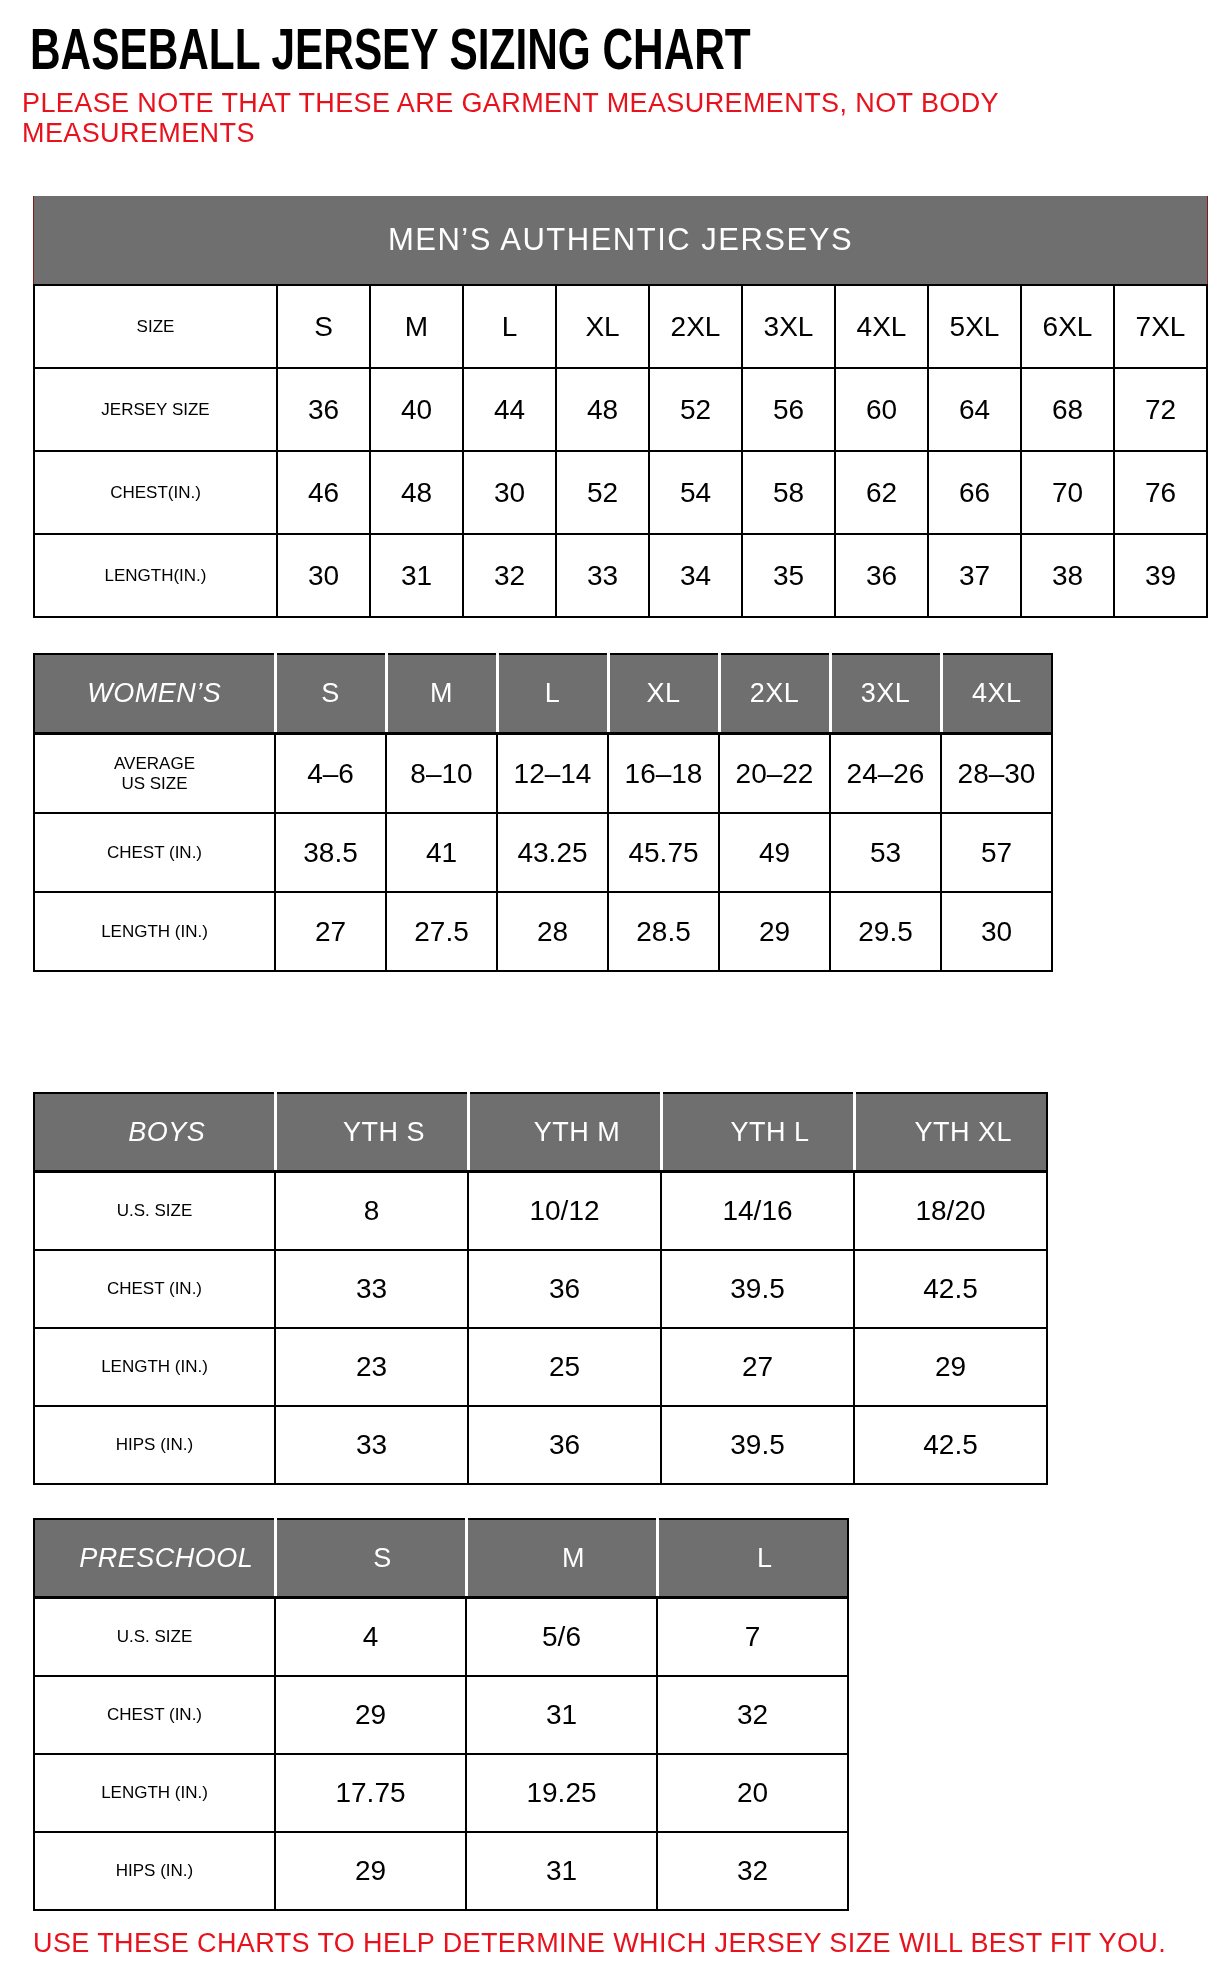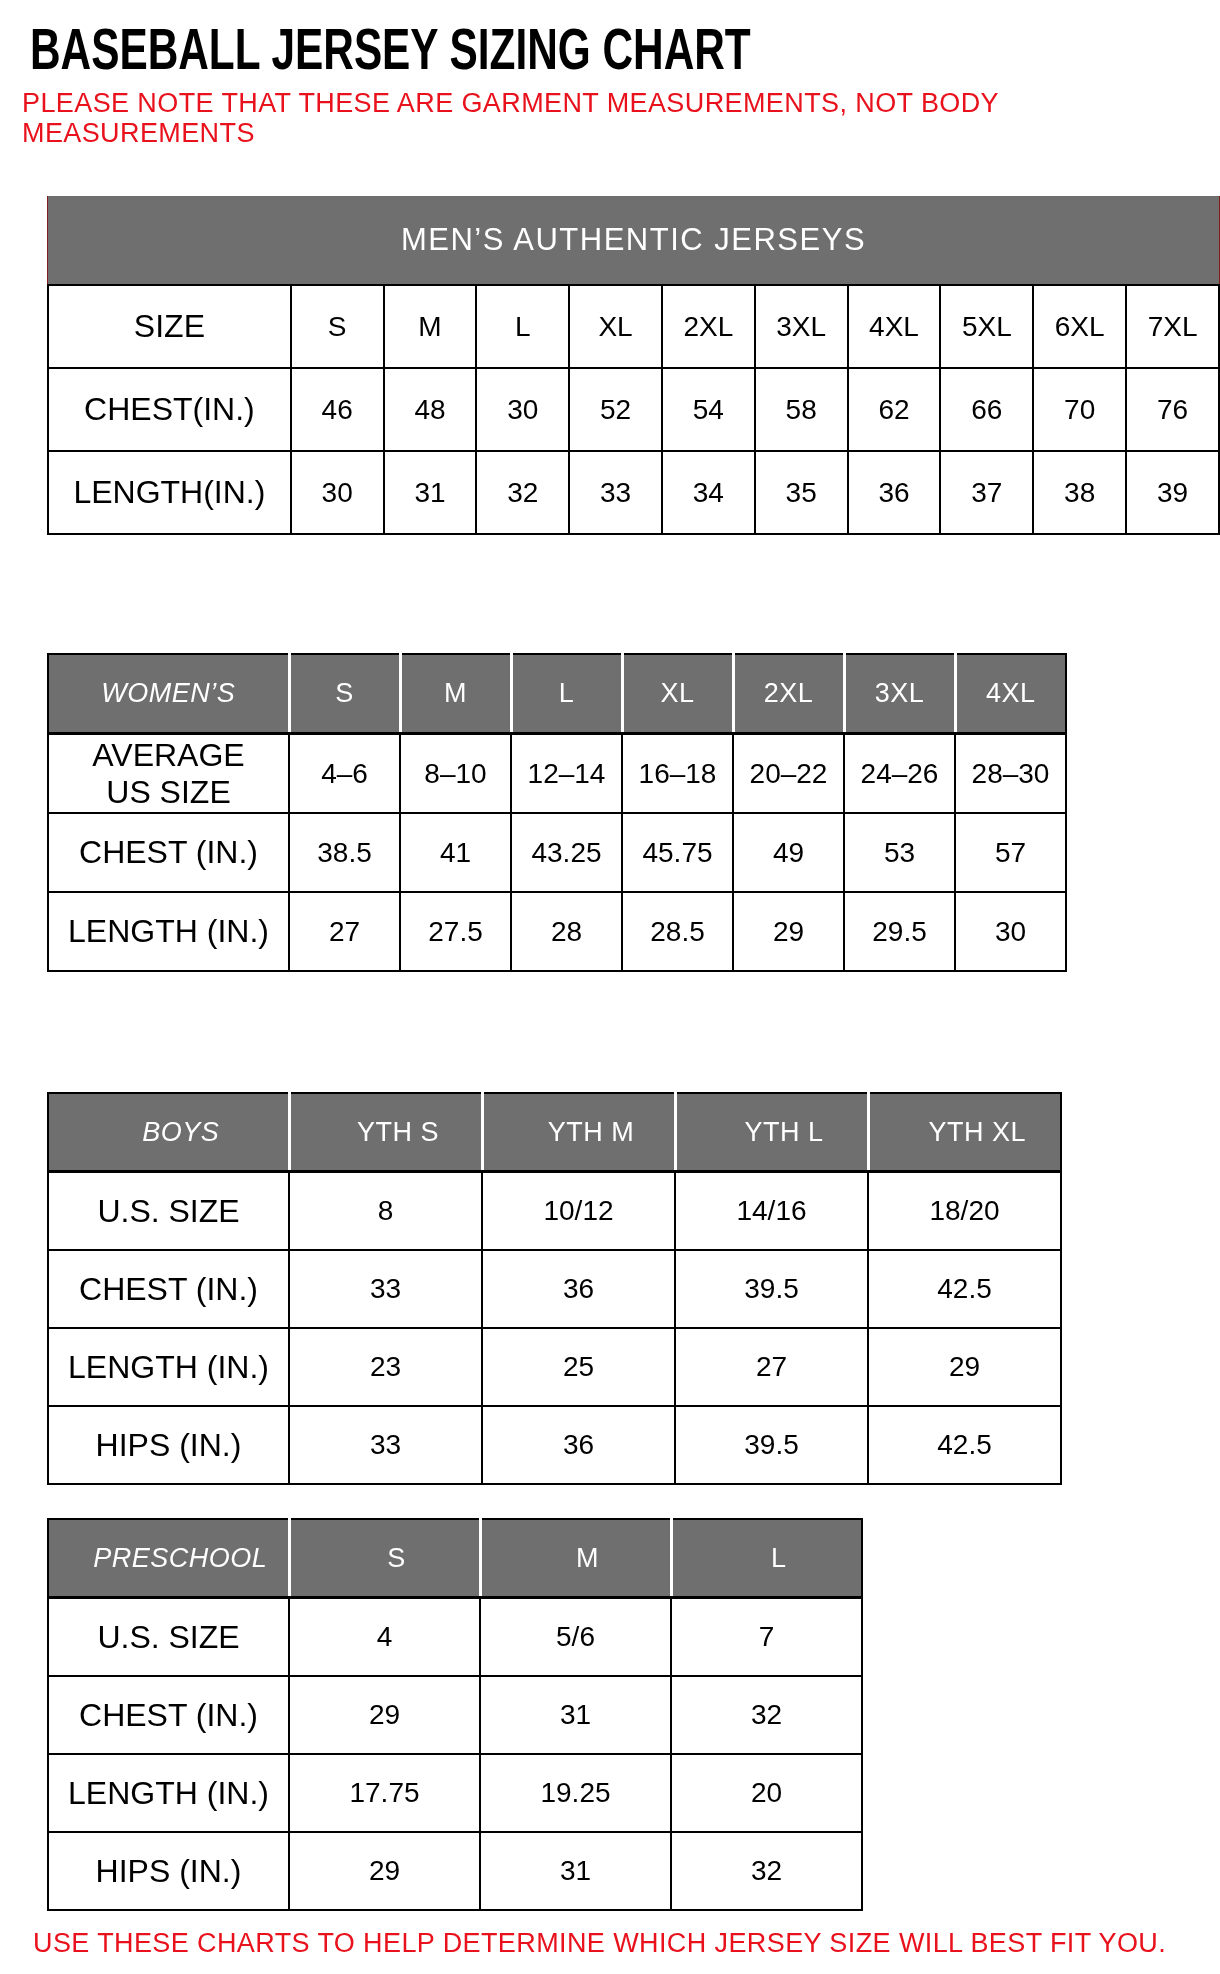--- a/index.html
+++ b/index.html
@@ -13,26 +13,26 @@
     transform:scaleX(0.73);transform-origin:0 0;letter-spacing:0px;
   }
   .rednote{
     position:absolute;left:22px;top:88px;
     font-size:27px;line-height:1.12;color:#e8111c;letter-spacing:.4px;white-space:nowrap;
   }
   #footer{
     position:absolute;left:33px;top:1928px;
     font-size:27px;color:#e8111c;letter-spacing:.4px;white-space:nowrap;
   }
-  table{position:absolute;border-collapse:collapse;table-layout:fixed;background:#7f1d1d;margin-left:14px;}
+  table{position:absolute;border-collapse:collapse;table-layout:fixed;background:#7f1d1d;}
   td{
     border:2px solid #000;text-align:center;vertical-align:middle;
     font-size:28px;padding:0;background:#fff;color:#000;
   }
-  td.lbl{font-size:32px;}
+  td.lbl{font-size:17px;}
   th{
     background:#6f6f6f;color:#fff;font-weight:400;text-align:center;
     vertical-align:middle;padding:0;
   }
   
   #mens thead th{border:0;border-bottom:2px solid #000;height:88px;font-size:31px;letter-spacing:1.5px;}
   #mens tbody td{height:81px;}
   
   .subhdr th{border-top:2px solid #000;border-bottom:3px solid #000;font-size:27px;letter-spacing:.5px;}
   .subhdr th + th{border-left:3px solid #fff;}
@@ -86,20 +86,33 @@
       <td>L</td>
       <td>XL</td>
       <td>2XL</td>
       <td>3XL</td>
       <td>4XL</td>
       <td>5XL</td>
       <td>6XL</td>
       <td>7XL</td>
     </tr>
     <tr>
+      <td class="lbl">JERSEY SIZE</td>
+      <td>36</td>
+      <td>40</td>
+      <td>44</td>
+      <td>48</td>
+      <td>52</td>
+      <td>56</td>
+      <td>60</td>
+      <td>64</td>
+      <td>68</td>
+      <td>72</td>
+    </tr>
+    <tr>
       <td class="lbl">CHEST(IN.)</td>
       <td>46</td>
       <td>48</td>
       <td>30</td>
       <td>52</td>
       <td>54</td>
       <td>58</td>
       <td>62</td>
       <td>66</td>
       <td>70</td>

